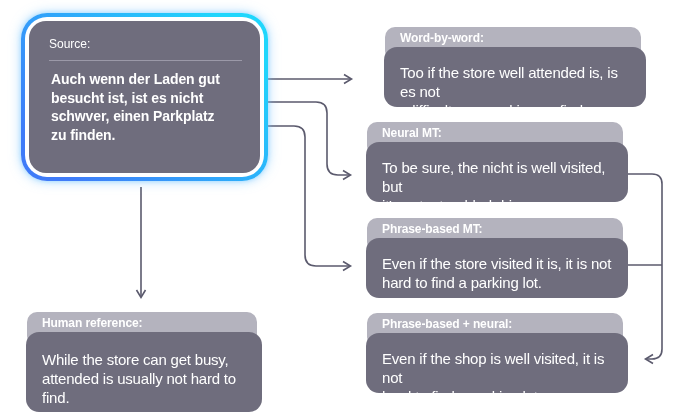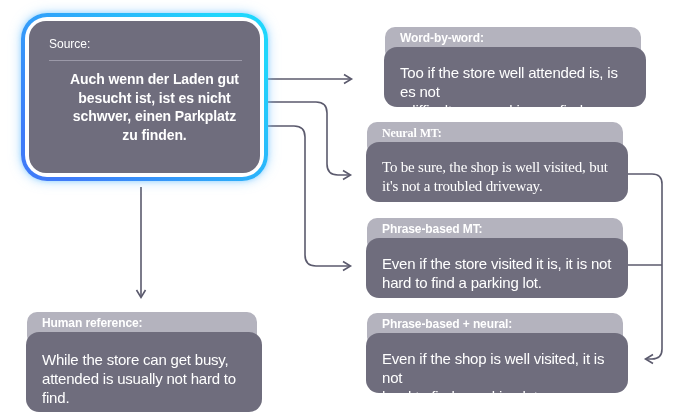--- a/index.html
+++ b/index.html
@@ -22,27 +22,27 @@
   .source-white { width:100%; height:100%; border-radius:22px; background:#fff; padding:4px; box-sizing:border-box; }
   .source-inner {
     width:100%; height:100%; border-radius:17px;
     background:var(--color-box_fill,#6f6d7d);
     padding:14px 18px; box-sizing:border-box;
   }
   .src-label { color:var(--color-text,#fff); font-size:12px; margin:2px 0 0 2px; }
   .src-divider { border:none; border-top:1px solid var(--color-divider,#9b99a8); margin:9px 0 9px 2px; }
   .src-text {
     color:var(--color-text,#fff); font-size:14px; font-weight:bold;
-    line-height:18.5px; white-space:pre-line; letter-spacing:-0.1px; margin-left:20px;text-align:center;
+    line-height:18.5px; white-space:pre-line; letter-spacing:-0.1px; margin-left:4px;
   }
 
   
   .mt-box { position:absolute; width:262px; height:80px; }
   .out-0 { left:366px; top:27px;margin-left:18px; }
-  .out-1 { left:366px; top:122px;font-family:Liberation Serif, serif; }
+  .out-1 { left:366px; top:122px; }
   .out-2 { left:366px; top:218px; }
   .out-3 { left:366px; top:313px; }
   .human { left:26px; top:312px; width:236px; height:100px; }
 
   .hdr {
     position:absolute; top:0; left:1px; right:5px; height:34px;
     border-radius:10px; background:var(--color-header_fill,#b4b3be);
   }
   .hdr-label {
     display:block; padding:4px 0 0 15px;
@@ -99,21 +99,21 @@
       <div class="btext">Too if the store well attended is, is es not
 vdifficult, one parking zu finds.</div>
     </div>
   </div>
 
   <div class="mt-box out-1">
     <div class="hdr">
       <span class="hdr-label">Neural MT:</span>
     </div>
     <div class="bbody">
-      <div class="btext">To be sure, the shop is well visited, but
+      <div class="btext">To be sure, the nicht is well visited, but
 it's not a troubled driveway.</div>
     </div>
   </div>
 
   <div class="mt-box out-2">
     <div class="hdr">
       <span class="hdr-label">Phrase-based MT:</span>
     </div>
     <div class="bbody">
       <div class="btext">Even if the store visited it is, it is not

